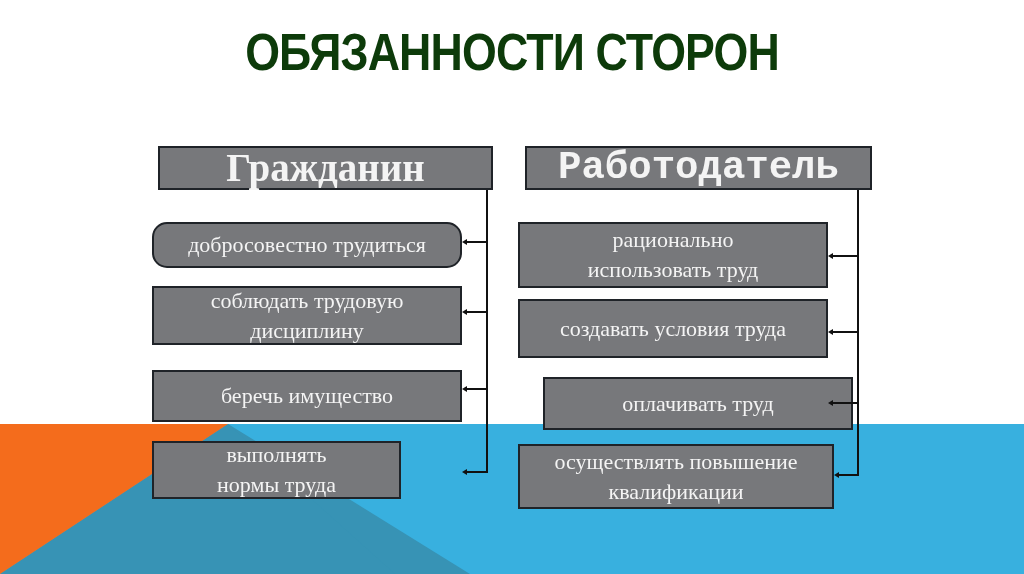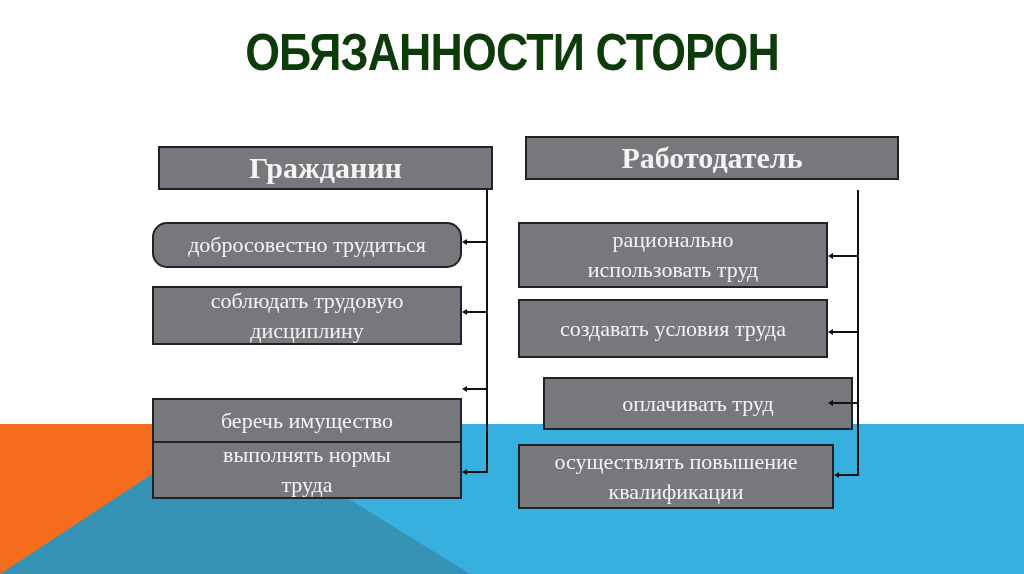--- a/index.html
+++ b/index.html
@@ -1,53 +1,53 @@
 <!DOCTYPE html>
 <html><head>
 <meta charset="utf-8">
 <style>
   html, body { margin:0; padding:0; }
   body { width:1024px; height:574px; position:relative; overflow:hidden; background:#ffffff; font-family:"Liberation Serif", serif; }
   .bg-layer { position:absolute; left:0; top:0; width:1024px; height:574px; }
   .title { position:absolute; left:0; top:22px; width:1024px; text-align:center; font-family:"Liberation Sans", sans-serif; font-weight:bold; font-size:52px; color:#0d3b0a; letter-spacing:-1px; transform:scaleX(0.86); transform-origin:center; }
   .box { position:absolute; background:#77787b; border:2px solid #1f2328; box-sizing:border-box; color:#f4f4f4; display:flex; align-items:center; justify-content:center; text-align:center; line-height:30px; }
-  .box.head { font-weight:bold; font-size:30px; }
+  .box.head { font-weight:bold; font-size:39px; }
   .box.item { font-size:22px; }
   .conn { position:absolute; background:#111; }
   .arrow { position:absolute; width:0; height:0; border-top:3px solid transparent; border-bottom:3px solid transparent; border-right:5px solid #111; }
 </style>
 </head>
 <body>
 
 <svg class="bg-layer" viewBox="0 0 1024 574" preserveAspectRatio="none">
   <rect x="0" y="424" width="1024" height="150" fill="#38b0df"></rect>
   <polygon points="0,574 228,424 470,574" fill="#3793b5"></polygon>
   <polygon points="228,424 395,574 0,574" fill="#3793b5"></polygon>
   <polygon points="0,424 228,424 0,574" fill="#f46c1c"></polygon>
 </svg>
 
 <div class="title">ОБЯЗАННОСТИ СТОРОН</div>
 
 <div class="box head" style="left:158px; top:146px; width:335px; height:44px;">Гражданин</div>
 <div class="box item" style="left:152px; top:222px; width:310px; height:46px;border-radius:15px;">добросовестно трудиться</div>
 <div class="box item" style="left:152px; top:286px; width:310px; height:59px; padding:0 40px;">соблюдать трудовую дисциплину</div>
-<div class="box item" style="left:152px; top:370px; width:310px; height:46px;margin-top:28px;">беречь имущество</div>
-<div class="box item" style="left:152px; top:441px; width:310px; height:58px; padding:0 52px;">выполнять нормы труда</div>
+<div class="box item" style="left:152px; top:370px; width:310px; height:52px;">беречь имущество</div>
+<div class="box item" style="left:152px; top:441px; width:249px; height:58px; padding:0 52px;">выполнять нормы труда</div>
 
 <div class="conn" style="left:486px; top:190px; width:2px; height:282px;"></div>
 <div class="conn" style="left:466px; top:241px; width:22px; height:2px;"></div>
 <div class="arrow" style="left:462px; top:239px;"></div>
 <div class="conn" style="left:466px; top:311px; width:22px; height:2px;"></div>
 <div class="arrow" style="left:462px; top:309px;"></div>
 <div class="conn" style="left:466px; top:388px; width:22px; height:2px;"></div>
 <div class="arrow" style="left:462px; top:386px;"></div>
 <div class="conn" style="left:466px; top:471px; width:22px; height:2px;"></div>
 <div class="arrow" style="left:462px; top:469px;"></div>
 
-<div class="box head" style="left:525px; top:136px; width:374px; height:44px;">Работодатель</div>
+<div class="box head" style="left:525px; top:146px; width:347px; height:44px;font-family:Liberation Mono, monospace;">Работодатель</div>
 <div class="box item" style="left:518px; top:222px; width:310px; height:66px; padding:0 40px;">рационально использовать труд</div>
 <div class="box item" style="left:518px; top:299px; width:310px; height:59px; padding:0 30px;">создавать условия труда</div>
 <div class="box item" style="left:543px; top:377px; width:310px; height:53px;">оплачивать труд</div>
 <div class="box item" style="left:518px; top:444px; width:316px; height:65px; padding:0 28px;">осуществлять повышение квалификации</div>
 
 <div class="conn" style="left:857px; top:190px; width:2px; height:286px;"></div>
 <div class="conn" style="left:832px; top:255px; width:26px; height:2px;"></div>
 <div class="arrow" style="left:828px; top:253px;"></div>
 <div class="conn" style="left:832px; top:331px; width:26px; height:2px;"></div>
 <div class="arrow" style="left:828px; top:329px;"></div>

